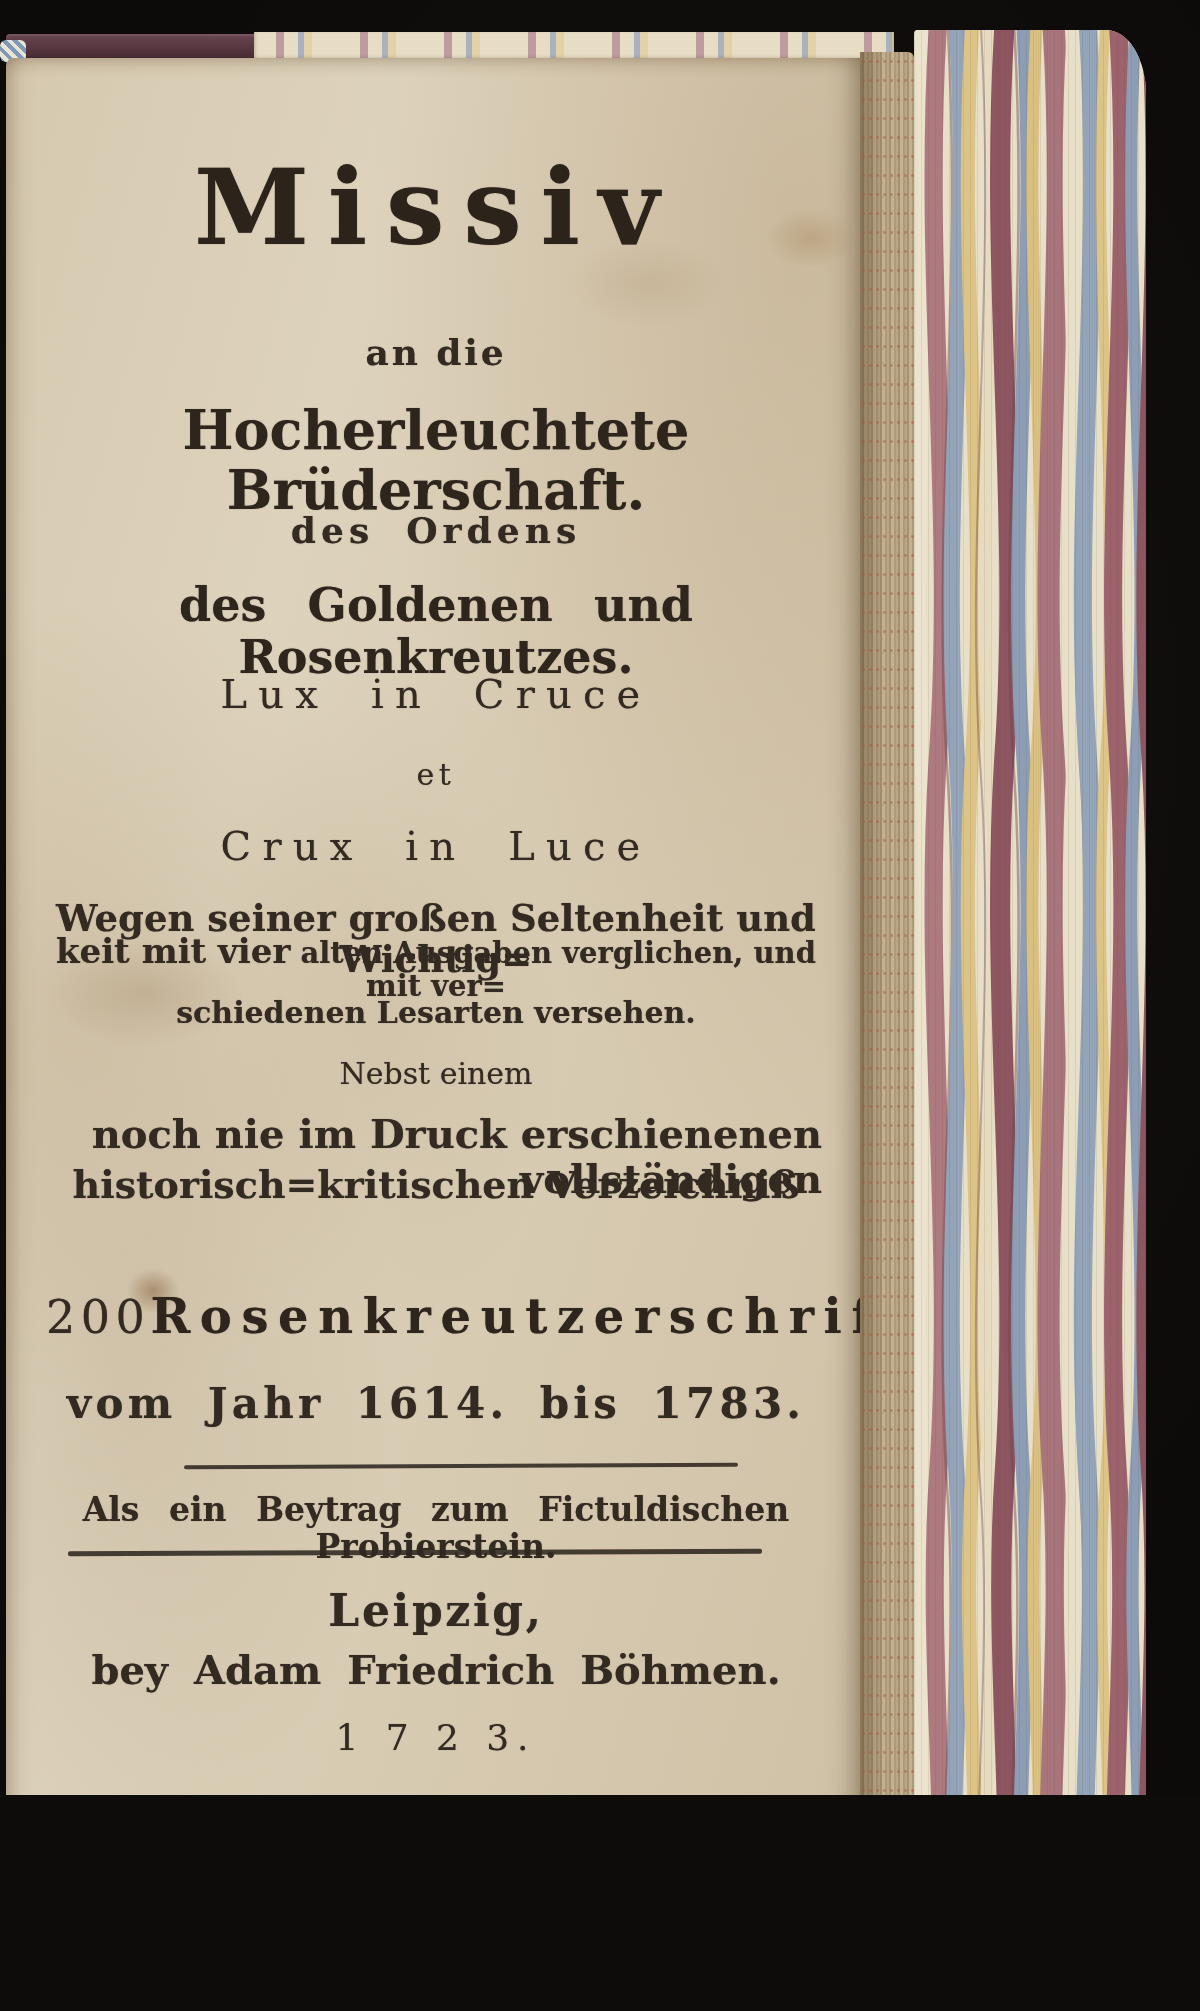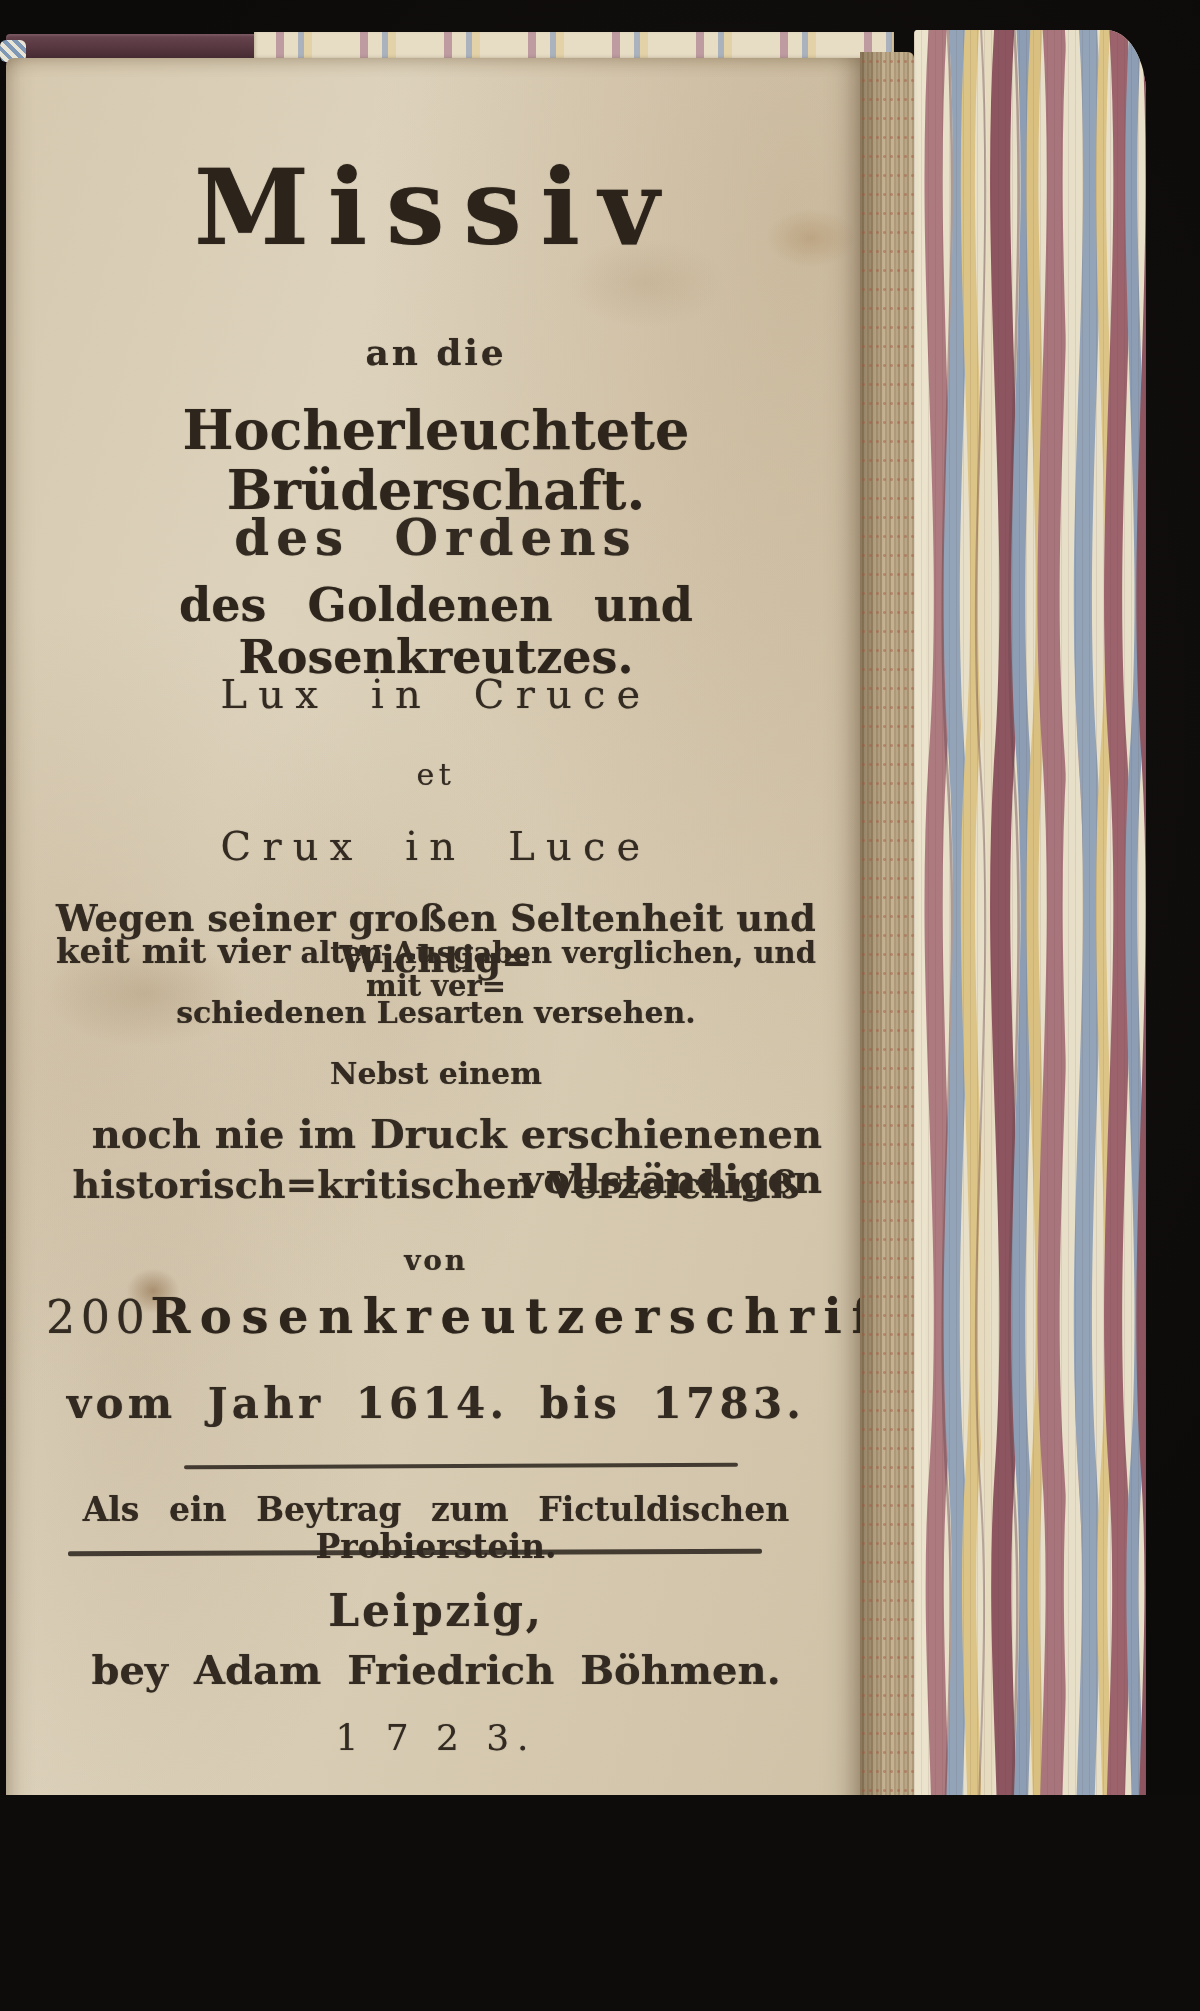--- a/index.html
+++ b/index.html
@@ -66,30 +66,30 @@
     background:radial-gradient(ellipse, rgba(150,120,80,.16), rgba(0,0,0,0) 70%);}
 
   .line{position:absolute;left:44px;right:40px;text-align:center;
     color:#332b22;line-height:1.12;text-shadow:0 0 1px rgba(51,43,34,.55);}
   .frak{font-weight:700;}
   .ant{font-weight:500;}
 
   .t-missiv   {top:92px;  font-size:104px;letter-spacing:.18em;font-weight:700;color:#2c241b;}
   .t-andie    {top:274px; font-size:36px; letter-spacing:.08em;font-weight:700;}
   .t-bruder   {top:342px; font-size:54px; word-spacing:.35em;font-weight:700;color:#2e261d;}
-  .t-ordens   {top:452px; font-size:50px; letter-spacing:.14em;word-spacing:.4em;font-weight:700;}
+  .t-ordens   {top:452px; font-size:36px; letter-spacing:.14em;word-spacing:.4em;font-weight:700;}
   .t-golden   {top:522px; font-size:46px; word-spacing:.55em;font-weight:700;color:#2e261d;}
   .t-lux      {top:614px; font-size:40px; letter-spacing:.28em;word-spacing:.45em;}
   .t-et       {top:700px; font-size:30px; letter-spacing:.15em;}
   .t-crux     {top:766px; font-size:40px; letter-spacing:.28em;word-spacing:.45em;}
   .t-note1    {top:840px; font-size:37px; font-weight:700;}
   .t-note2    {top:874px; font-size:29px; font-weight:600;}
   .t-note2 .big{font-size:34px;font-weight:700;}
   .t-note3    {top:938px; font-size:30px; font-weight:600;}
-  .t-nebst    {top:999px; font-size:30px; font-weight:700;}
+  .t-nebst    {top:999px; font-size:30px; font-weight:400;}
   .t-supp1    {top:1054px;font-size:40px; font-weight:700;text-align:right;}
   .t-supp2    {top:1106px;font-size:38px; font-weight:700;}
   .t-von      {top:1187px;font-size:28px; font-weight:700;letter-spacing:.1em;}
   .t-200line  {top:1232px;left:40px;right:36px;display:flex;justify-content:space-between;align-items:baseline;}
   .t-200line .num{font-size:46px;font-weight:500;letter-spacing:.12em;}
   .t-200line .word{font-size:48px;font-weight:700;letter-spacing:.2em;color:#2e261d;}
   .t-years    {top:1322px;font-size:42px;font-weight:700;letter-spacing:.1em;word-spacing:.3em;}
   .rule{position:absolute;background:#2f2820;opacity:.88;border-radius:2px;}
   .rule.r1{left:178px;top:1406px;width:554px;height:4px;transform:rotate(-.25deg);}
   .rule.r2{left:62px; top:1492px;width:694px;height:5px;transform:rotate(-.2deg);}
@@ -121,21 +121,20 @@
     <div class="line t-golden">des Goldenen und Rosenkreutzes.</div>
     <div class="line t-lux ant">Lux in Cruce</div>
     <div class="line t-et ant">et</div>
     <div class="line t-crux ant">Crux in Luce</div>
     <div class="line t-note1">Wegen seiner großen Seltenheit und Wichtig=</div>
     <div class="line t-note2"><span class="big">keit mit vier</span> <span>alten Ausgaben verglichen, und mit ver=</span></div>
     <div class="line t-note3">schiedenen Lesarten versehen.</div>
     <div class="line t-nebst">Nebst einem</div>
     <div class="line t-supp1">noch nie im Druck erschienenen vollständigen</div>
     <div class="line t-supp2">historisch=kritischen Verzeichniß</div>
-    <div class="line t-von">von</div>
     <div class="line t-200line">
       <span class="num">200</span>
       <span class="word">Rosenkreutzerschriften</span>
     </div>
     <div class="line t-years">vom Jahr 1614. bis 1783.</div>
     <div class="rule r1"></div>
     <div class="line t-beytrag">Als ein Beytrag zum Fictuldischen Probierstein.</div>
     <div class="rule r2"></div>
     <div class="line t-leipzig">Leipzig,</div>
     <div class="line t-publisher">bey Adam Friedrich Böhmen.</div>

